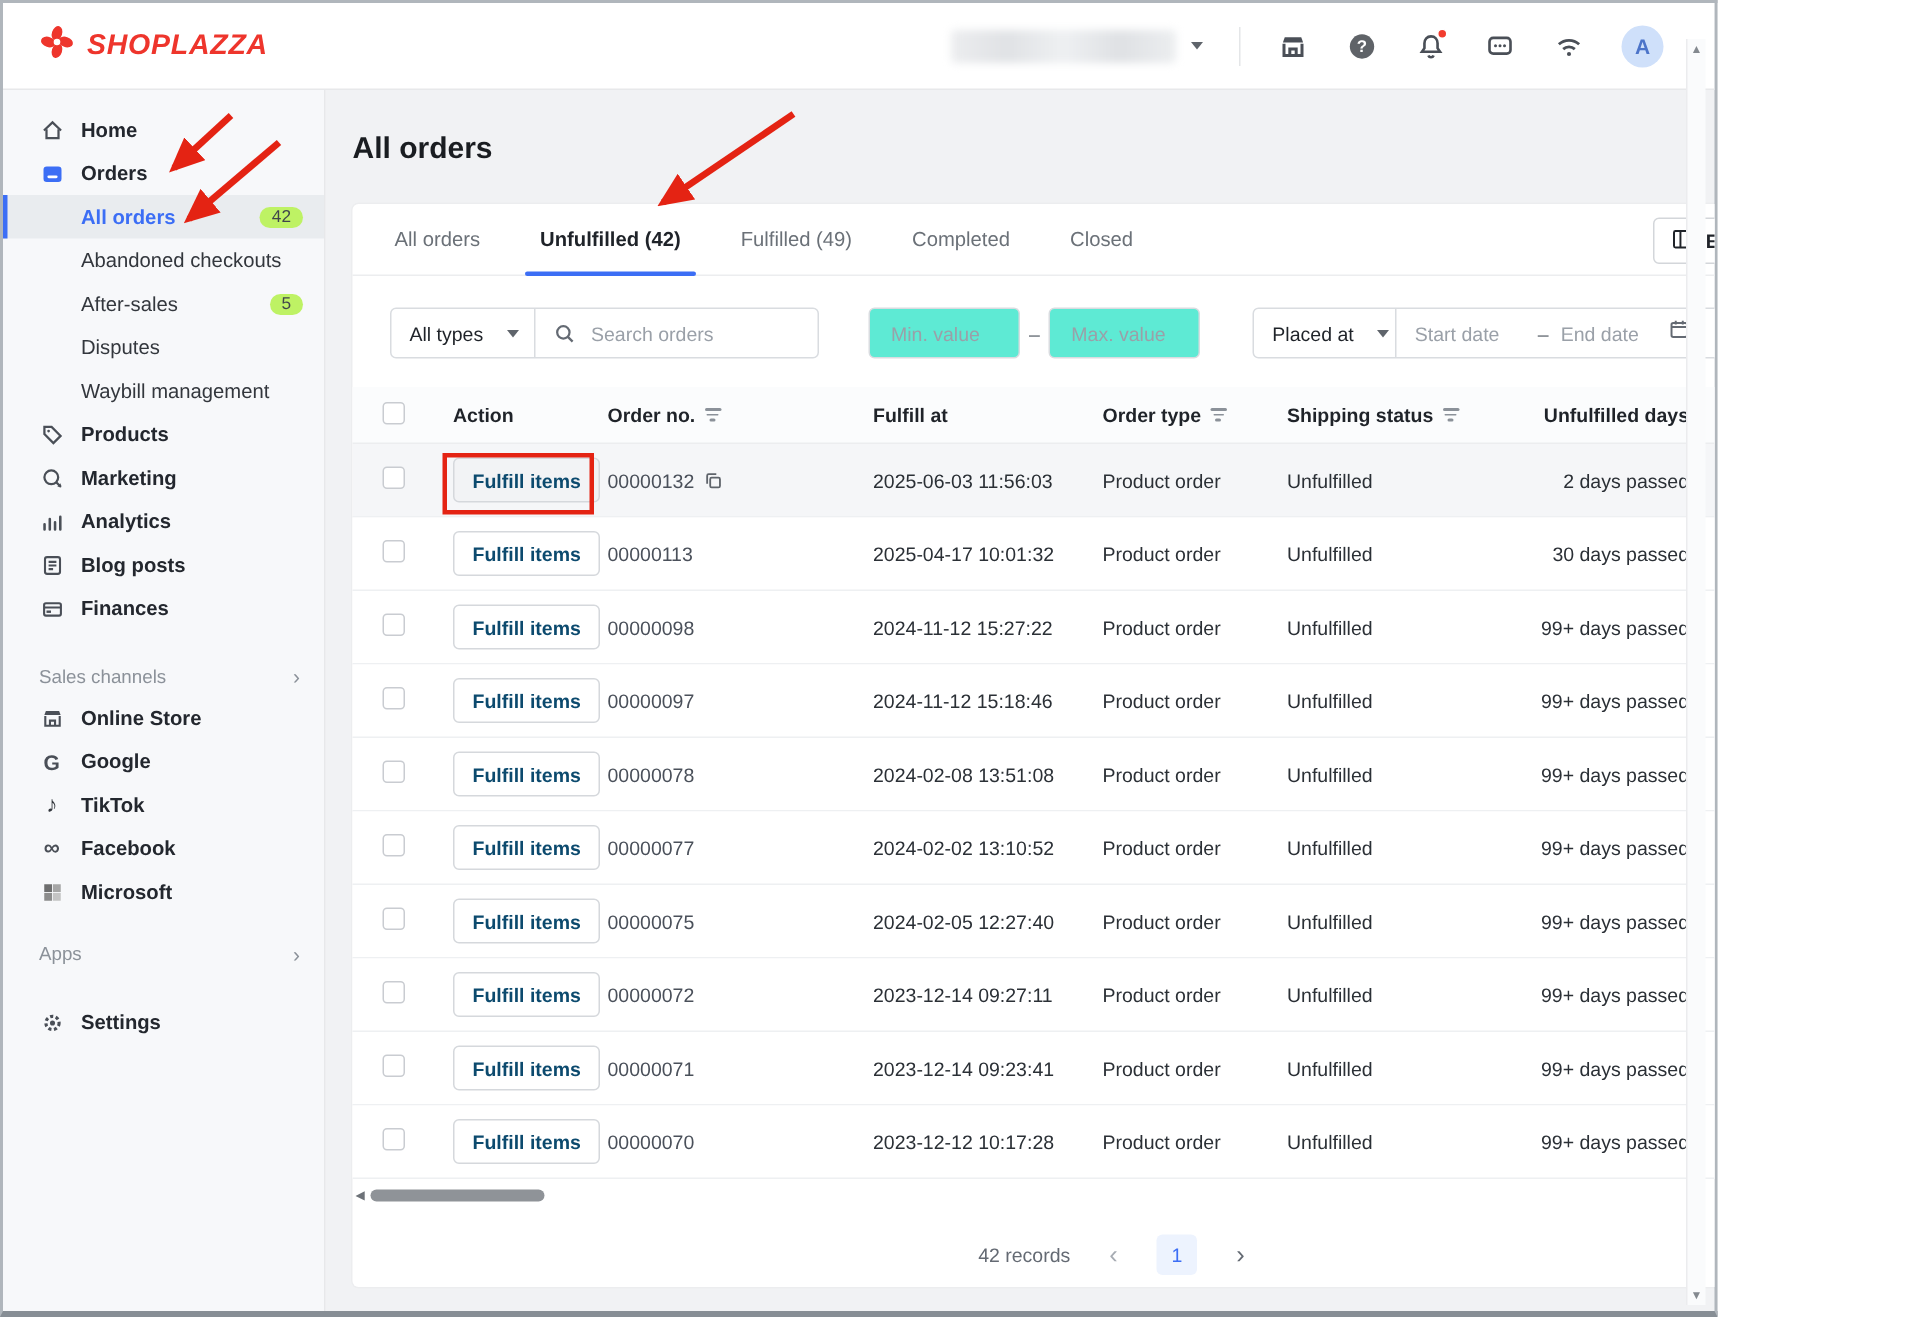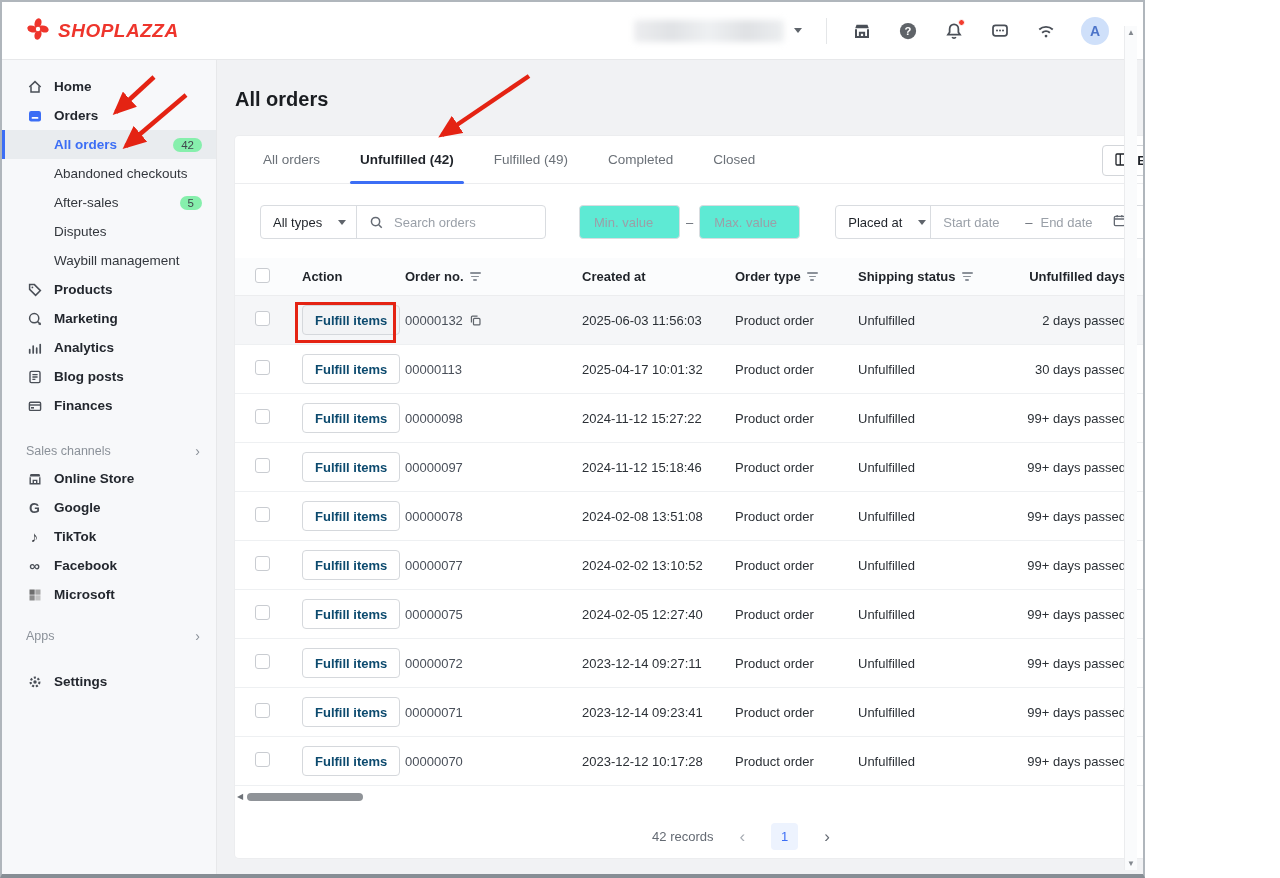--- a/index.html
+++ b/index.html
@@ -29,21 +29,21 @@
   .sidebar{position:absolute;left:0;top:58px;bottom:0;width:215px;background:#f7f8fa;border-right:1px solid #e7e8ea;
     padding-top:12px;font-size:13.5px;z-index:4;}
   .sbi{height:29px;display:flex;align-items:center;padding:0 14px 0 24px;color:#23272e;cursor:pointer;position:relative;}
   .sbi .ic{width:17px;height:17px;margin-right:11px;display:inline-flex;align-items:center;justify-content:center;color:#4a4f57;flex:0 0 17px;}
   .sbi .ic svg{width:16px;height:16px;}
   .sbi .lbl{font-weight:600;}
   .sub{padding-left:52px;}
   .sub .lbl{font-weight:400;color:#33373d;}
   .sub.active{background:#e9ecef;box-shadow:inset 3px 0 0 #3c6ef5;}
   .sub.active .lbl{color:#3c6ef5;font-weight:600;}
-  .badge{margin-left:auto;background:#86efac;color:#40454c;border-radius:9px;padding:1px 8px;font-size:11.5px;font-weight:400;}
+  .badge{margin-left:auto;background:#bef264;color:#40454c;border-radius:9px;padding:1px 8px;font-size:11.5px;font-weight:400;}
   .badge:empty{display:none;}
   .sec-head{height:26px;display:flex;align-items:center;padding:0 16px 0 24px;color:#8b9199;font-size:12.5px;cursor:pointer;}
   .sec-head .chev{margin-left:auto;color:#8b9199;font-size:14px;}.gap18{height:18px;}.gap14{height:14px;}
   
   .main{position:absolute;left:215px;top:58px;right:0;bottom:0;padding:18px 0 0 18px;}
   .title-row{width:1012px;height:42px;display:flex;align-items:center;justify-content:space-between;}
   .page-title{font-size:20px;font-weight:700;color:#1a1d21;}
   .hdr-buttons{display:flex;gap:8px;}
   .btn{height:32px;border:none;border-radius:4px;background:#e3e5e8;color:#1f2329;font-family:inherit;
     font-size:13px;font-weight:600;padding:0 14px;display:inline-flex;align-items:center;gap:7px;cursor:pointer;}
@@ -402,21 +402,21 @@
           </div>
         <div class="th">
             <span>Order no.</span>
             <span class="funnel">
               <i></i>
               <i></i>
               <i></i>
             </span>
           </div>
         <div class="th">
-            <span>Created at</span>
+            <span>Fulfill at</span>
           </div>
         <div class="th">
             <span>Order type</span>
             <span class="funnel">
               <i></i>
               <i></i>
               <i></i>
             </span>
           </div>
         <div class="th">

